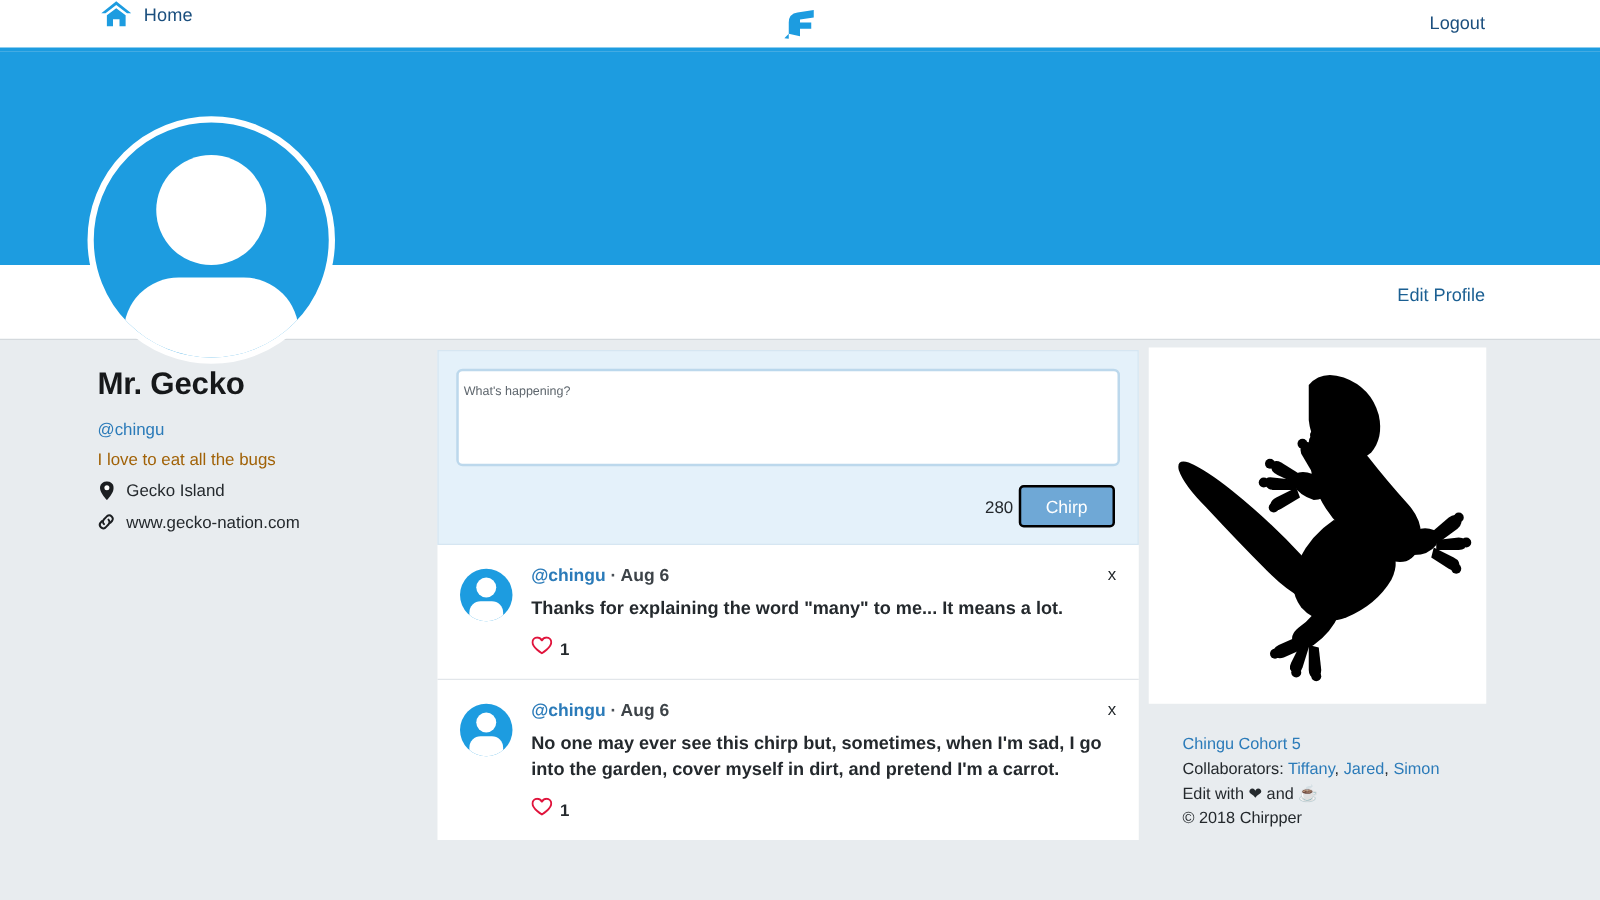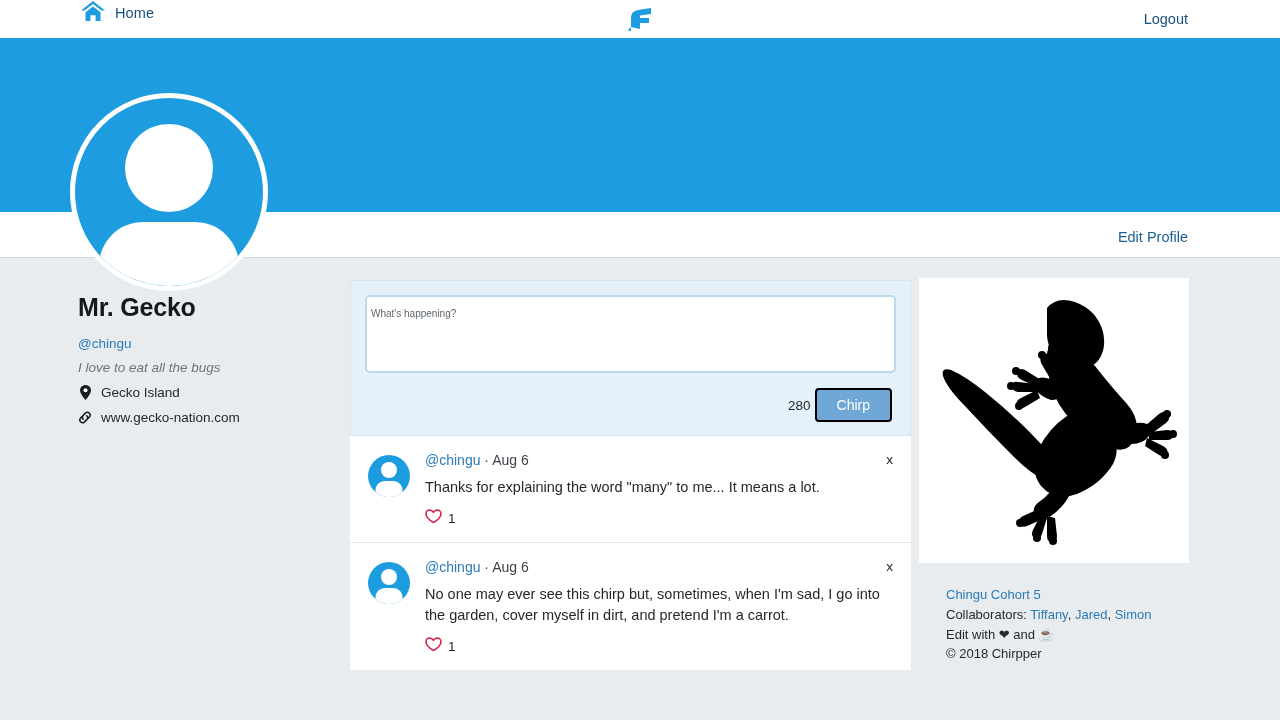--- a/index.html
+++ b/index.html
@@ -36,21 +36,21 @@
     display: flex; align-items: center;
     font-size: 14.5px; color: #1b4f7e; text-decoration: none;
   }
 
   
   .banner {
     position: absolute; top: 41px; left: 0; width: 1280px; height: 171px;
     background: #1d9ce0;
   }
   .profilebar {
-    position: absolute; top: 212px; left: 0; width: 1280px; height: 46px;
+    position: absolute; top: 212px; left: 0; width: 1280px; height: 60px;
     background: #ffffff;
     border-bottom: 1px solid #d4d9dd;
   }
   .edit-profile {
     position: absolute; right: 92px; top: 17px;
     font-size: 14.5px; color: #1b5f92; text-decoration: none;
   }
 
   
   .avatar-big {
@@ -80,21 +80,21 @@
   
   .left-col { position: absolute; left: 78px; top: 28px; width: 250px; }
   .pname {
     font-size: 25px; font-weight: bold; color: #16181a;
     letter-spacing: -.2px; line-height: 1.1;
   }
   .phandle {
     display: block; margin-top: 14px;
     font-size: 13.5px; color: #2b7bb9; text-decoration: none;
   }
-  .pbio { margin-top: 9px; font-size: 13.5px; color: #737373; font-style: italic; }
+  .pbio { margin-top: 9px; font-size: 13.5px; color: #a16207; }
   .pmeta { margin-top: 10px; display: flex; align-items: center; gap: 9px; }
   .pmeta-label { font-size: 13.5px; color: #24292d; }
   .pmeta-ico { width: 14px; height: 15px; display: flex; align-items: center; justify-content: center; }
 
   
   .center-col {
     position: absolute; left: 350px; top: 14px;
     width: 561px;
   }
   .composer {
@@ -140,21 +140,21 @@
     margin-top: 3px;
   }
   .chirp-avatar .head {
     position: absolute; left: 50%; top: 7px; transform: translateX(-50%);
     width: 16px; height: 16px; border-radius: 50%; background: #fff;
   }
   .chirp-avatar .body {
     position: absolute; left: 50%; top: 26px; transform: translateX(-50%);
     width: 27px; height: 22px; background: #fff; border-radius: 9px 9px 0 0;
   }
-  .chirp-main { flex: 1 1 auto; min-width: 0; }
+  .chirp-main { flex: 1 1 auto; min-width: 0; font-weight: bold; }
   .chirp-head { font-size: 14px; margin-bottom: 9px; }
   .chirp-user { color: #2b7bb9; text-decoration: none; }
   .chirp-dot { color: #4a5056; }
   .chirp-date { color: #3d4348; }
   .chirp-text {
     font-size: 14.5px; color: #24292d; line-height: 1.45;
   }
   .chirp-likes {
     margin-top: 11px; display: flex; align-items: center; gap: 6px;
   }

